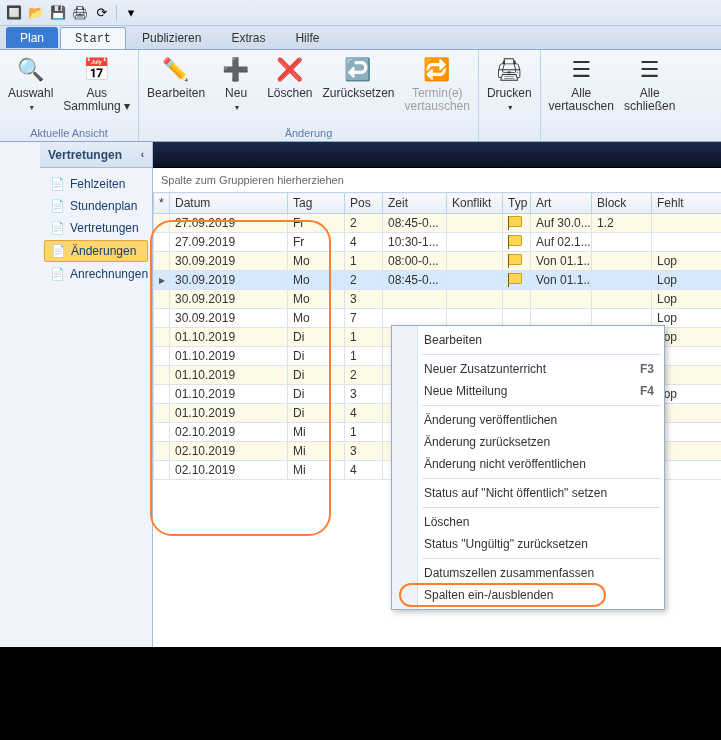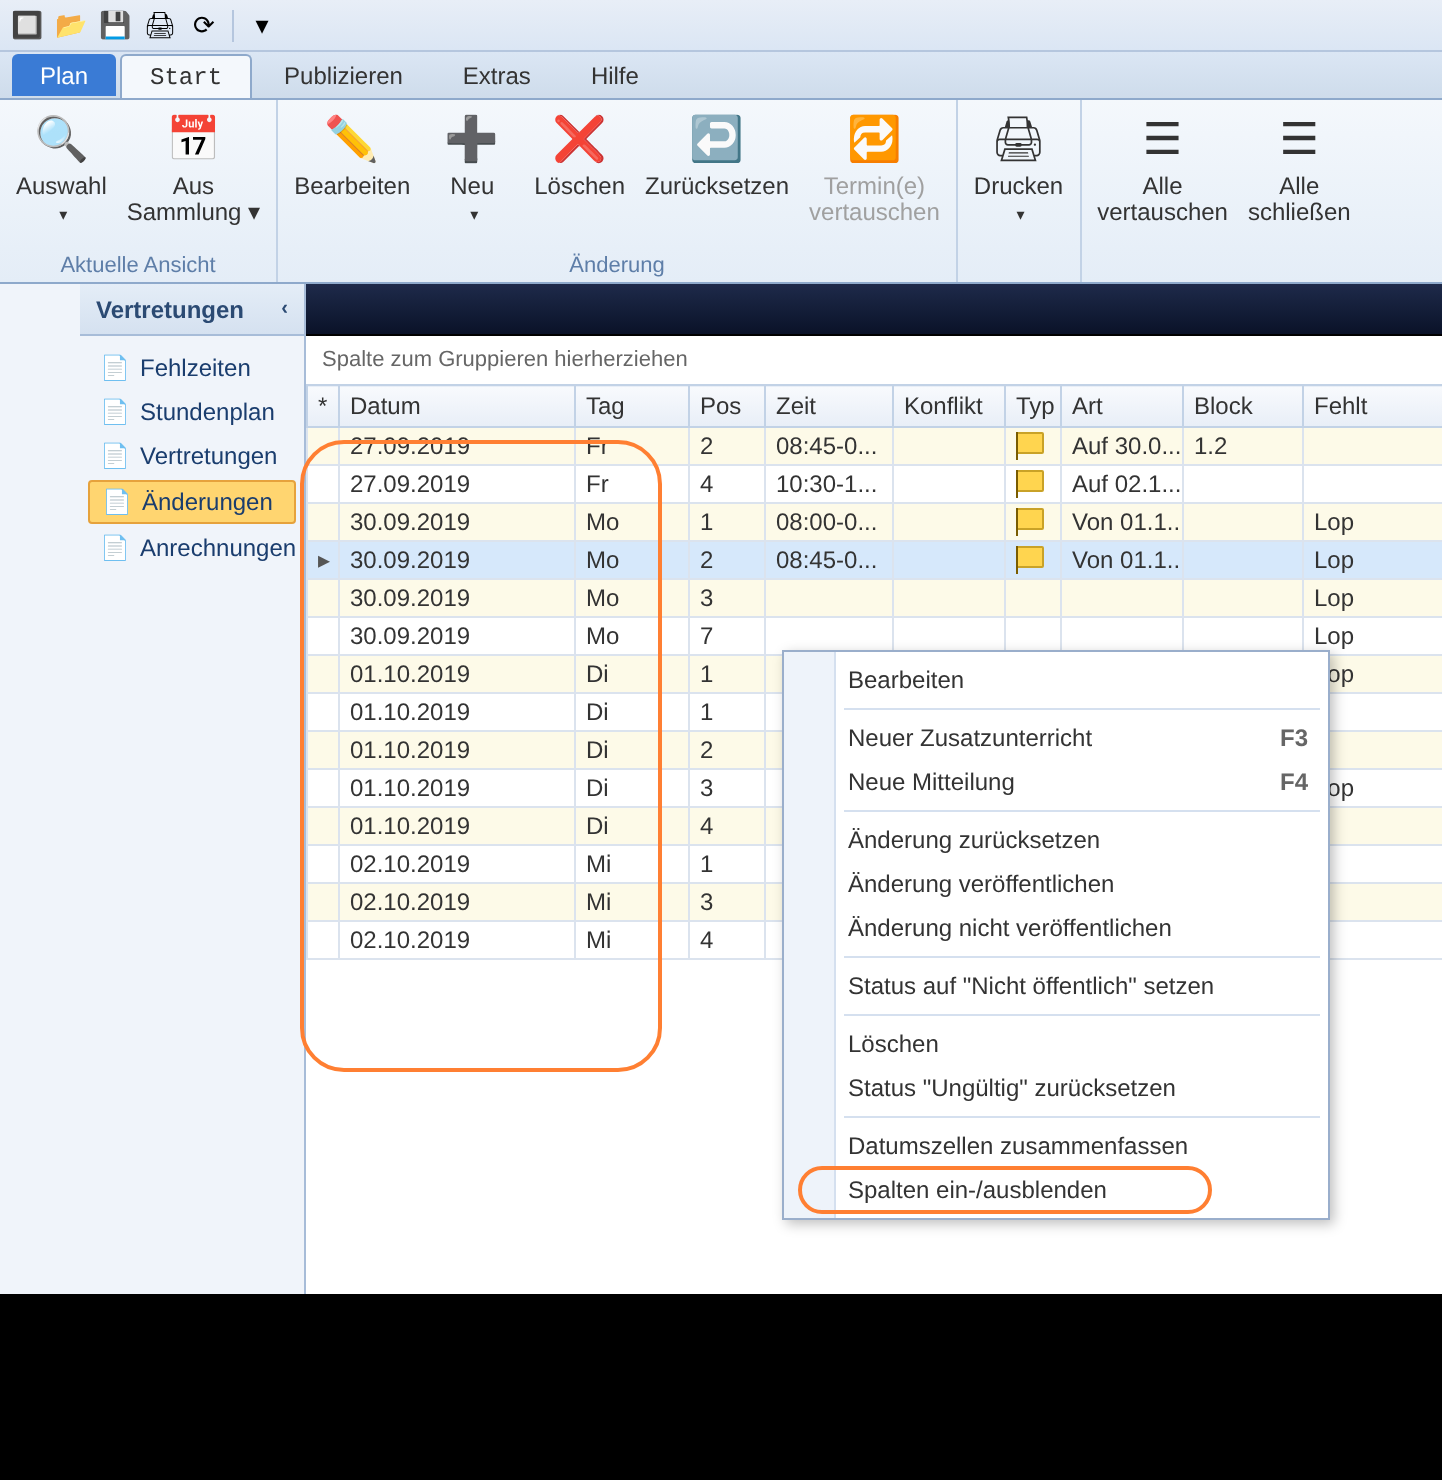--- a/index.html
+++ b/index.html
@@ -383,24 +383,24 @@
       <div class="menu-item">
         <span>Neuer Zusatzunterricht</span>
         <span class="menu-shortcut">F3</span>
       </div>
       <div class="menu-item">
         <span>Neue Mitteilung</span>
         <span class="menu-shortcut">F4</span>
       </div>
       <div class="menu-sep"></div>
       <div class="menu-item">
+        <span>Änderung veröffentlichen</span>
+      </div>
+      <div class="menu-item">
         <span>Änderung zurücksetzen</span>
-      </div>
-      <div class="menu-item">
-        <span>Änderung veröffentlichen</span>
       </div>
       <div class="menu-item">
         <span>Änderung nicht veröffentlichen</span>
       </div>
       <div class="menu-sep"></div>
       <div class="menu-item">
         <span>Status auf "Nicht öffentlich" setzen</span>
       </div>
       <div class="menu-sep"></div>
       <div class="menu-item">

